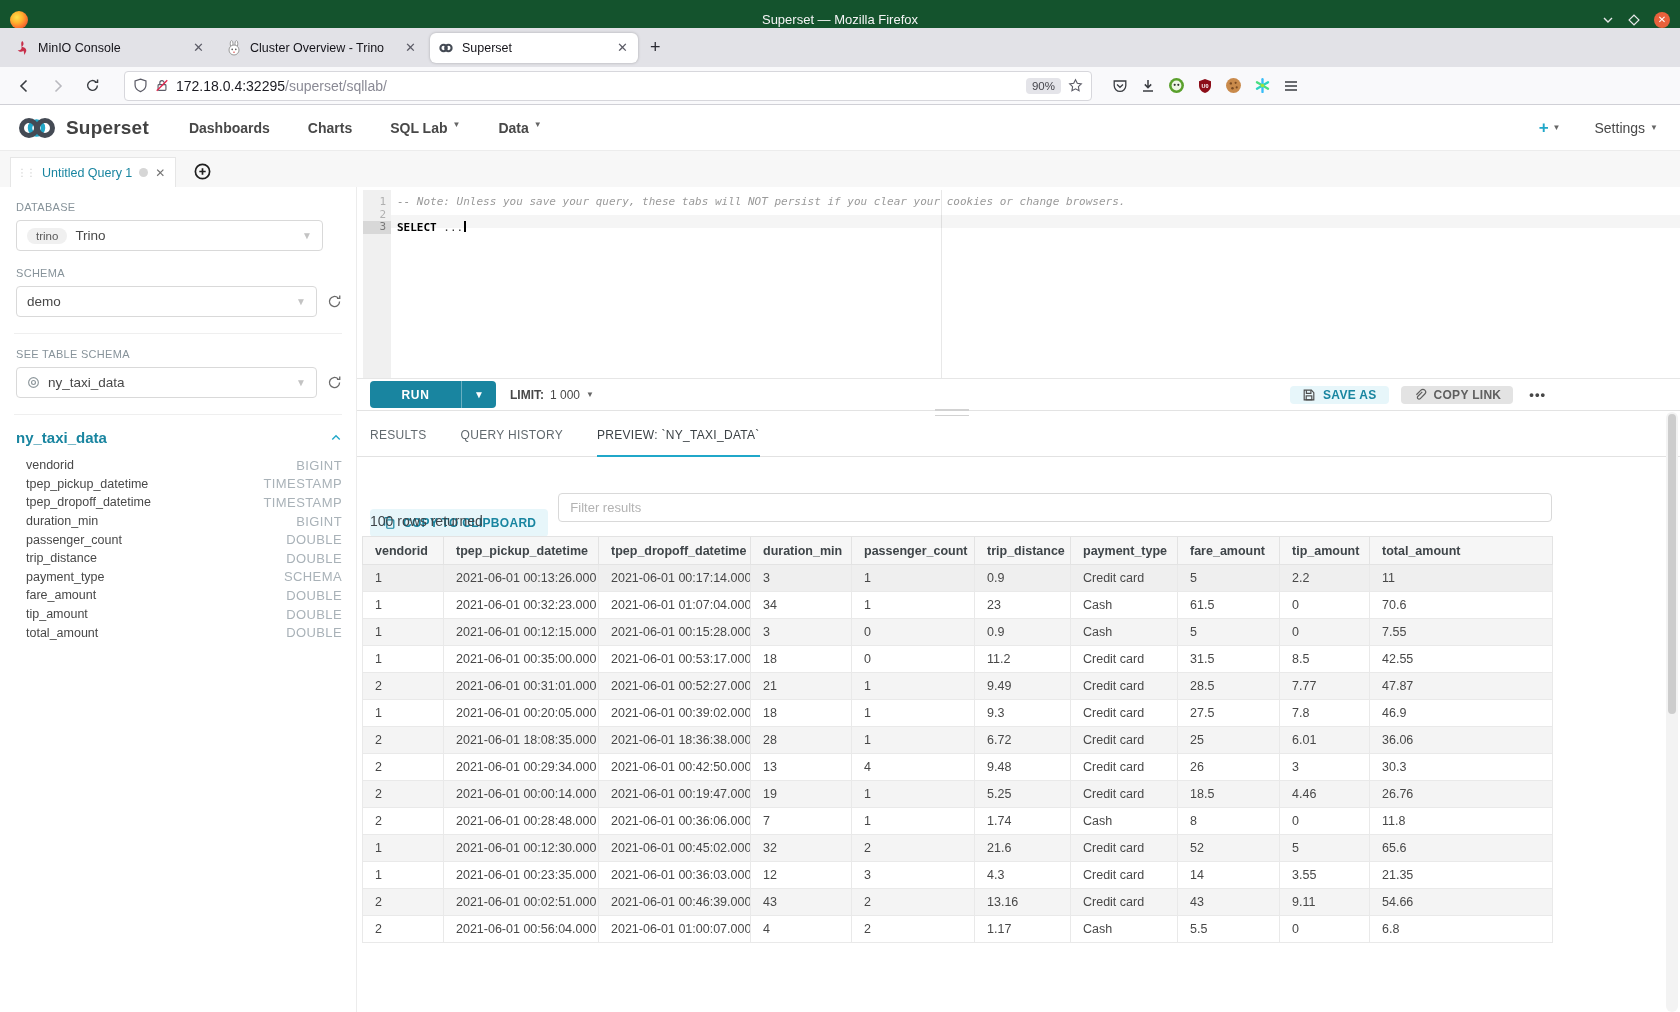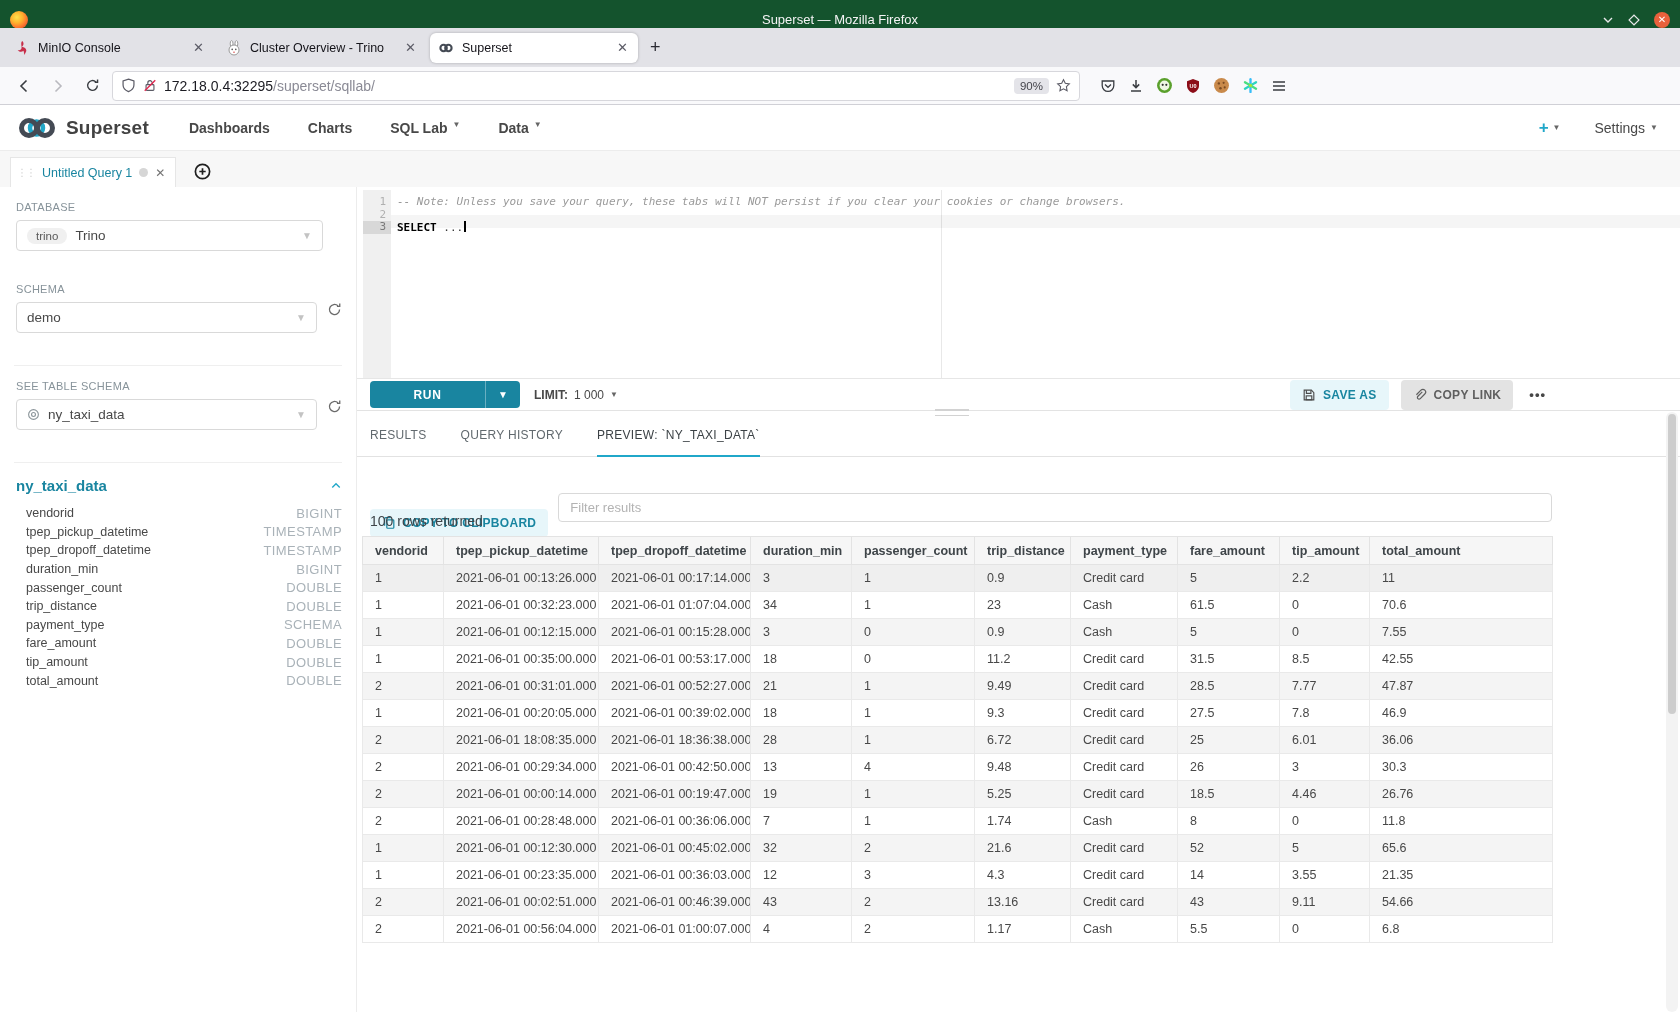--- a/index.html
+++ b/index.html
@@ -20,21 +20,21 @@
   .btab { width:208px; height:30px; margin:0 2px; border-radius:6px; display:flex; align-items:center; gap:8px; padding:0 8px; font-size:12.5px; color:#15141a; }
   .btab.active { background:#fff; box-shadow:0 0 3px rgba(0,0,0,.25); }
   .btab .fav { width:16px; height:16px; flex:0 0 16px; }
   .btab .t { flex:1; white-space:nowrap; overflow:hidden; }
   .btab .x { color:#5b5b66; font-size:13px; padding:0 2px; }
   .newtab { font-size:18px; color:#2b2b33; padding:0 10px; }
 
   
   .urlrow { position:absolute; top:67px; left:0; right:0; height:38px; background:#f9f9fb; border-bottom:1px solid #d0d0d6; display:flex; align-items:center; padding:0 10px; gap:6px; }
   .navbtn { width:28px; height:28px; display:flex; align-items:center; justify-content:center; border-radius:4px; }
-  .urlbox { flex:0 0 968px; height:30px; margin-left:0; background:#fff; border:1px solid #d7d7dc; border-radius:4px; display:flex; align-items:center; padding:0 8px; gap:7px; }
+  .urlbox { flex:0 0 968px; height:30px; margin-left:12px; background:#fff; border:1px solid #d7d7dc; border-radius:4px; display:flex; align-items:center; padding:0 8px; gap:7px; }
   .urltext { flex:1; font-size:14px; color:#1b1b22; white-space:nowrap; overflow:hidden; }
   .urltext .dim { color:#8a8a95; }
   .zoombadge { background:#e4e4e9; color:#45454c; font-size:11.5px; padding:2px 6px; border-radius:4px; }
   .right-icons { display:flex; align-items:center; gap:12px; margin-left:14px; }
 
   
   .ssnav { position:absolute; top:105px; left:0; right:0; height:46px; background:#fff; border-bottom:1px solid #ececec; display:flex; align-items:center; padding:0 16px; }
   .brand { display:flex; align-items:center; gap:8px; margin-right:40px; }
   .brand-name { font-size:19px; font-weight:bold; color:#424242; letter-spacing:.2px; }
   .ssnav-items { display:flex; align-items:center; gap:38px; font-size:14px; color:#484848; }
@@ -49,21 +49,21 @@
   .qtab { height:30px; background:#fff; border:1px solid #e6e6e6; border-bottom:none; display:flex; align-items:center; gap:7px; padding:0 10px 0 6px; margin-bottom:0; }
   .qdrag { color:#cfcfcf; font-size:10px; letter-spacing:-1px; }
   .qlabel { color:#1985a0; font-size:12.5px; }
   .qdot { width:9px; height:9px; border-radius:50%; background:#d6d6d6; }
   .qclose { color:#737373; font-size:12px; }
   .qadd { margin-left:18px; margin-bottom:7px; }
 
   
   .sidebar { position:absolute; top:187px; left:0; width:357px; bottom:0; background:#fff; border-right:1px solid #ececec; padding:14px 14px 0 16px; }
   .sb-label { font-size:11px; color:#87939a; letter-spacing:.3px; margin-bottom:7px; }
-  .sb-row { display:flex; gap:10px; margin-bottom:32px; }
+  .sb-row { display:flex; align-items:center; gap:10px; margin-bottom:16px; }
   .sel { width:307px; height:31px; border:1px solid #d9d9d9; border-radius:4px; background:#fff; display:flex; align-items:center; padding:0 10px; gap:8px; }
   .sel .val { font-size:13.5px; color:#484848; flex:1; }
   .sel .chev { color:#c3c3c3; font-size:10px; }
   .pill { background:#f0f0f0; border-radius:10px; font-size:11.5px; color:#5a5a5a; padding:2px 9px; }
   .hr { height:1px; background:#efefef; margin:2px 0 14px -2px; }
   .tbl-head { display:flex; align-items:center; margin-top:6px; margin-bottom:10px; }
   .tbl-name { color:#1985a0; font-size:15px; font-weight:bold; flex:1; }
   .col-row { display:flex; align-items:center; height:18.6px; padding-left:10px; }
   .col-name { font-size:12.5px; color:#484848; flex:1; }
   .col-type { font-size:13px; color:#a9b2b8; letter-spacing:.4px; }
@@ -80,25 +80,25 @@
   .codeline { white-space:pre; position:relative; }
   .codeline.comment { color:#9a9a9a; font-style:italic; }
   .codeline .kw { font-weight:bold; color:#000; }
   .codeline .rest { color:#3a3a3a; }
   .linehl { position:absolute; left:34px; right:0; height:12.5px; top:25px; background:rgba(0,0,0,.04); }
   .cursor { display:inline-block; width:1.5px; height:11px; background:#000; vertical-align:-1px; margin-left:1px; }
   .code-pad { padding-top:6px; }
 
   .run-toolbar { position:absolute; top:192px; left:0; right:0; height:32px; display:flex; align-items:center; padding:0 130px 0 13px; border-bottom:1px solid #e3e3e3; }
   .runbtn { height:27px; display:flex; border-radius:4px; overflow:hidden; background:#1985a0; color:#fff; }
-  .run-main { width:116px; display:flex; align-items:center; justify-content:center; font-size:12px; font-weight:bold; letter-spacing:.6px; border-right:1px solid rgba(255,255,255,.35); }
+  .run-main { width:92px; display:flex; align-items:center; justify-content:center; font-size:12px; font-weight:bold; letter-spacing:.6px; border-right:1px solid rgba(255,255,255,.35); }
   .run-caret { width:34px; display:flex; align-items:center; justify-content:center; font-size:10px; }
   .limit { margin-left:14px; font-size:12px; color:#484848; display:flex; align-items:center; gap:6px; }
   .tb-right { margin-left:auto; display:flex; align-items:center; gap:12px; }
-  .btn-light { height:30px; display:flex; align-items:center; gap:7px; padding:0 12px; border-radius:4px; font-size:12px; font-weight:bold; letter-spacing:.3px; }
+  .btn-light { height:18px; display:flex; align-items:center; gap:7px; padding:0 12px; border-radius:4px; font-size:12px; font-weight:bold; letter-spacing:.3px; }
   .btn-saveas { background:#e7f6fa; color:#1985a0; }
   .btn-copylink { background:#e3e3e3; color:#5f5f5f; }
   .more { color:#484848; font-size:13px; font-weight:bold; letter-spacing:1px; padding:0 4px; }
   .drag-handle { position:absolute; top:222px; left:578px; width:34px; height:7px; display:flex; flex-direction:column; justify-content:space-between; }
   .drag-handle i { display:block; height:1.5px; background:#d2d2d2; }
 
   .south-tabs { position:absolute; top:224px; left:0; right:0; height:46px; border-bottom:1px solid #e2e2e2; display:flex; align-items:flex-end; gap:34px; padding:0 0 0 13px; }
   .stab { font-size:12px; letter-spacing:.3px; color:#61696e; padding-bottom:13px; border-bottom:2px solid transparent; margin-bottom:-1px; }
   .stab.active { color:#3c4246; border-bottom-color:#20a7c9; }
 

